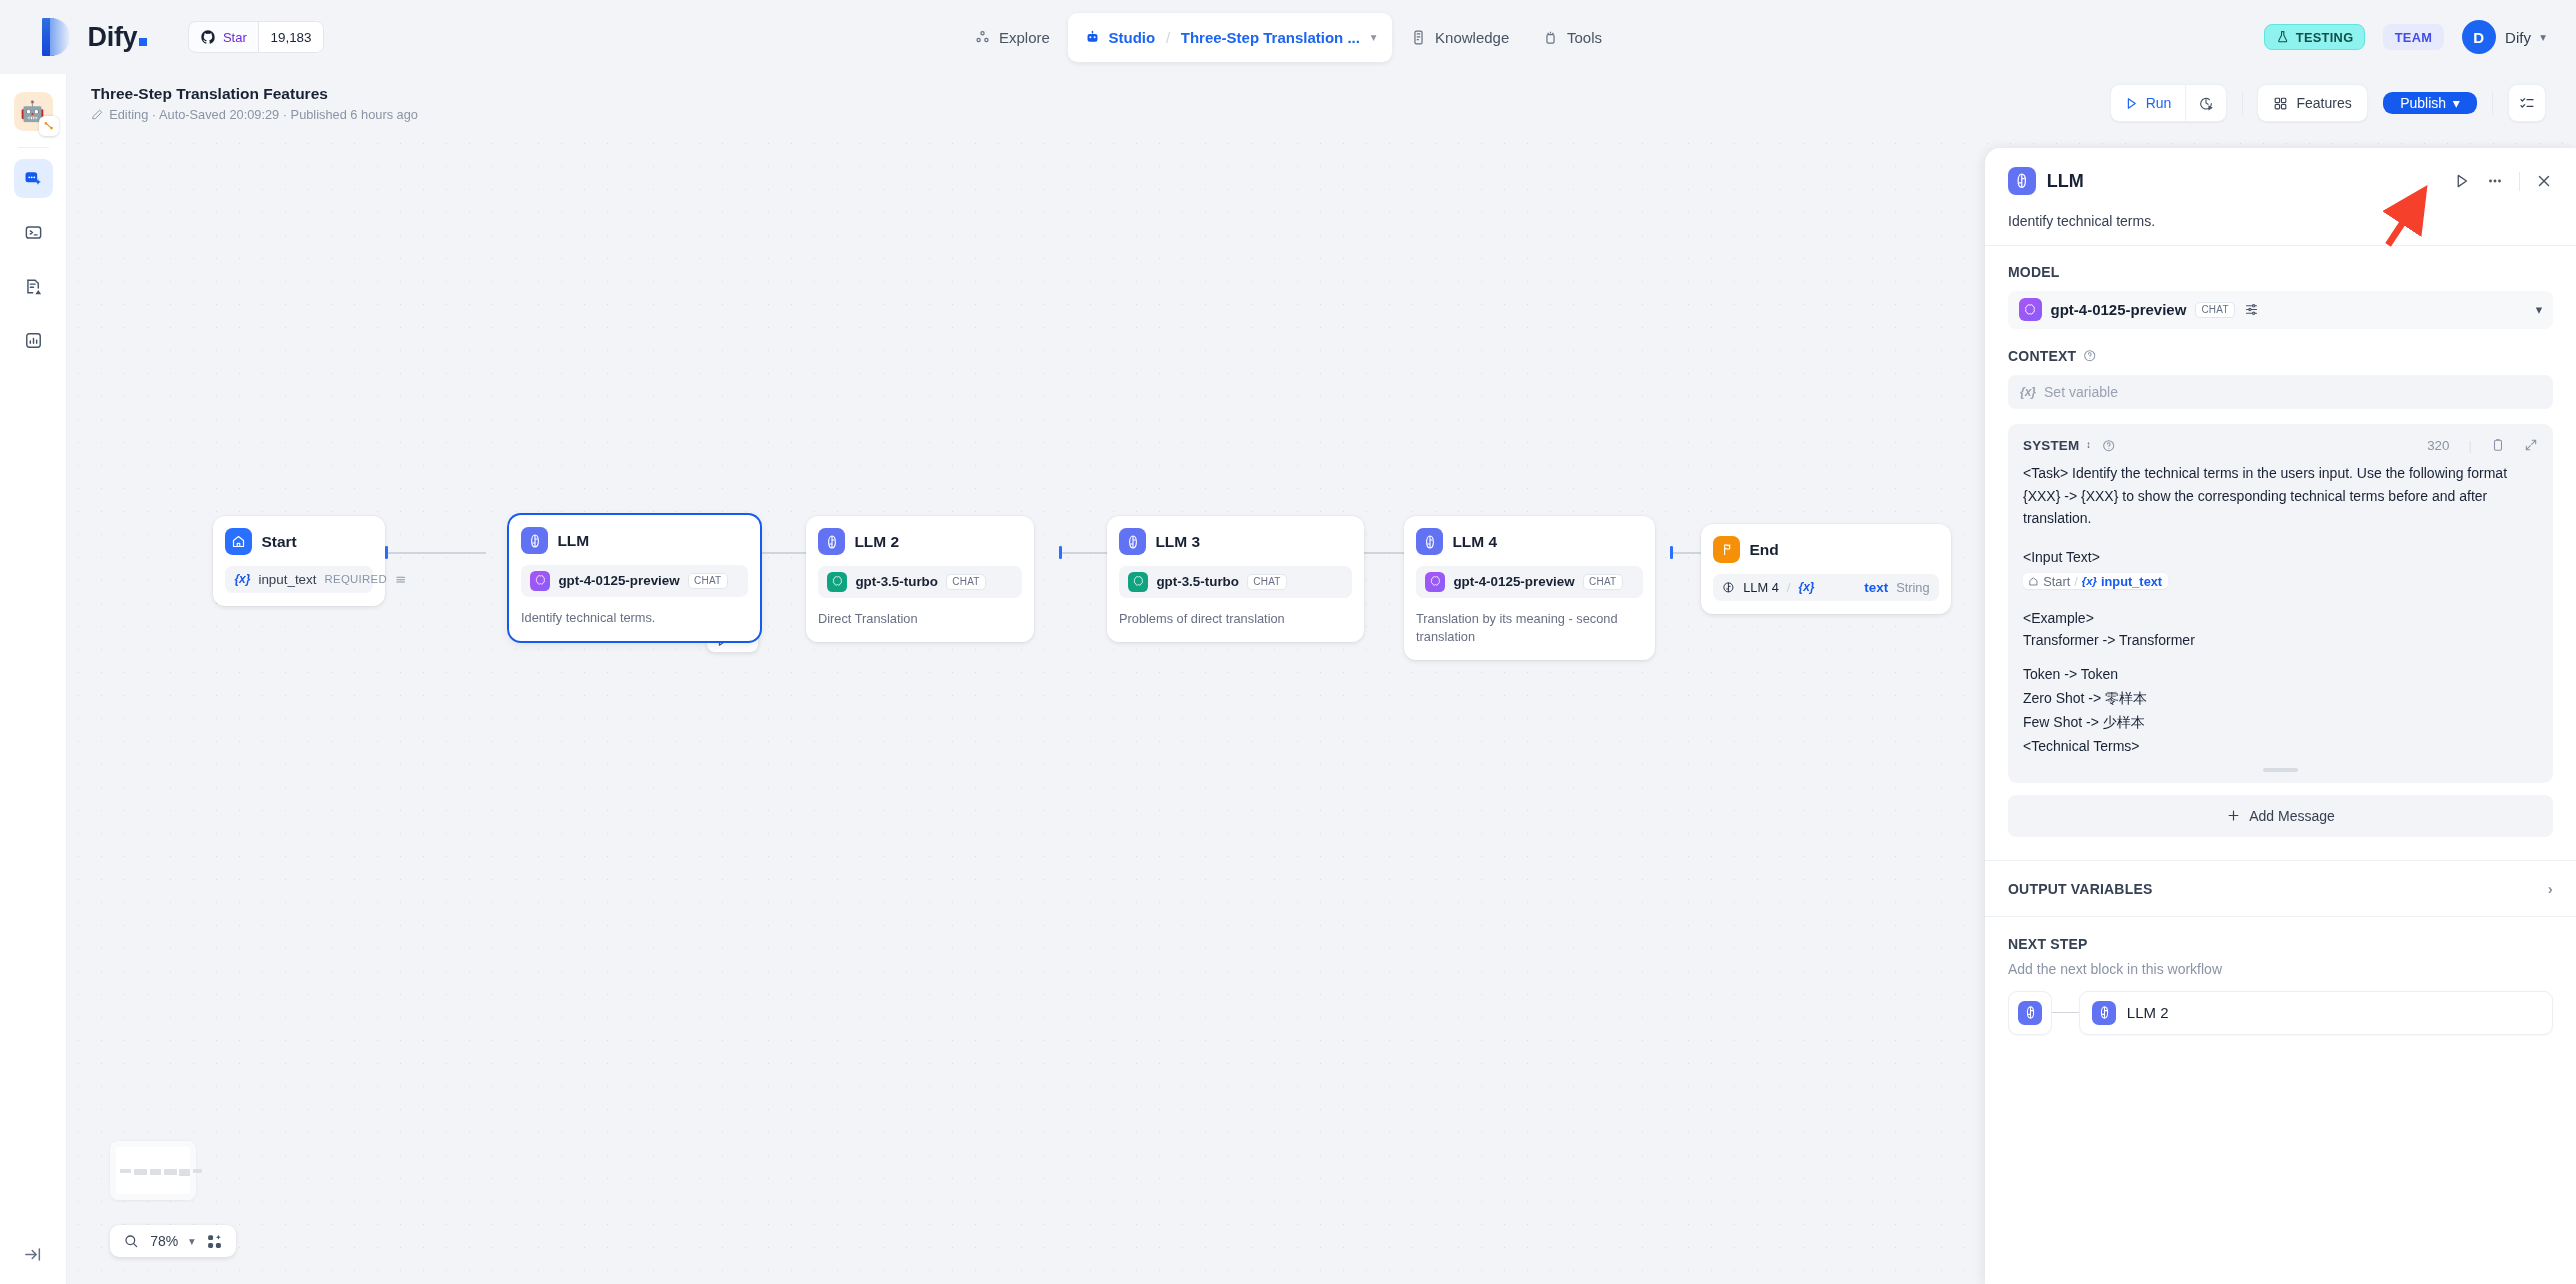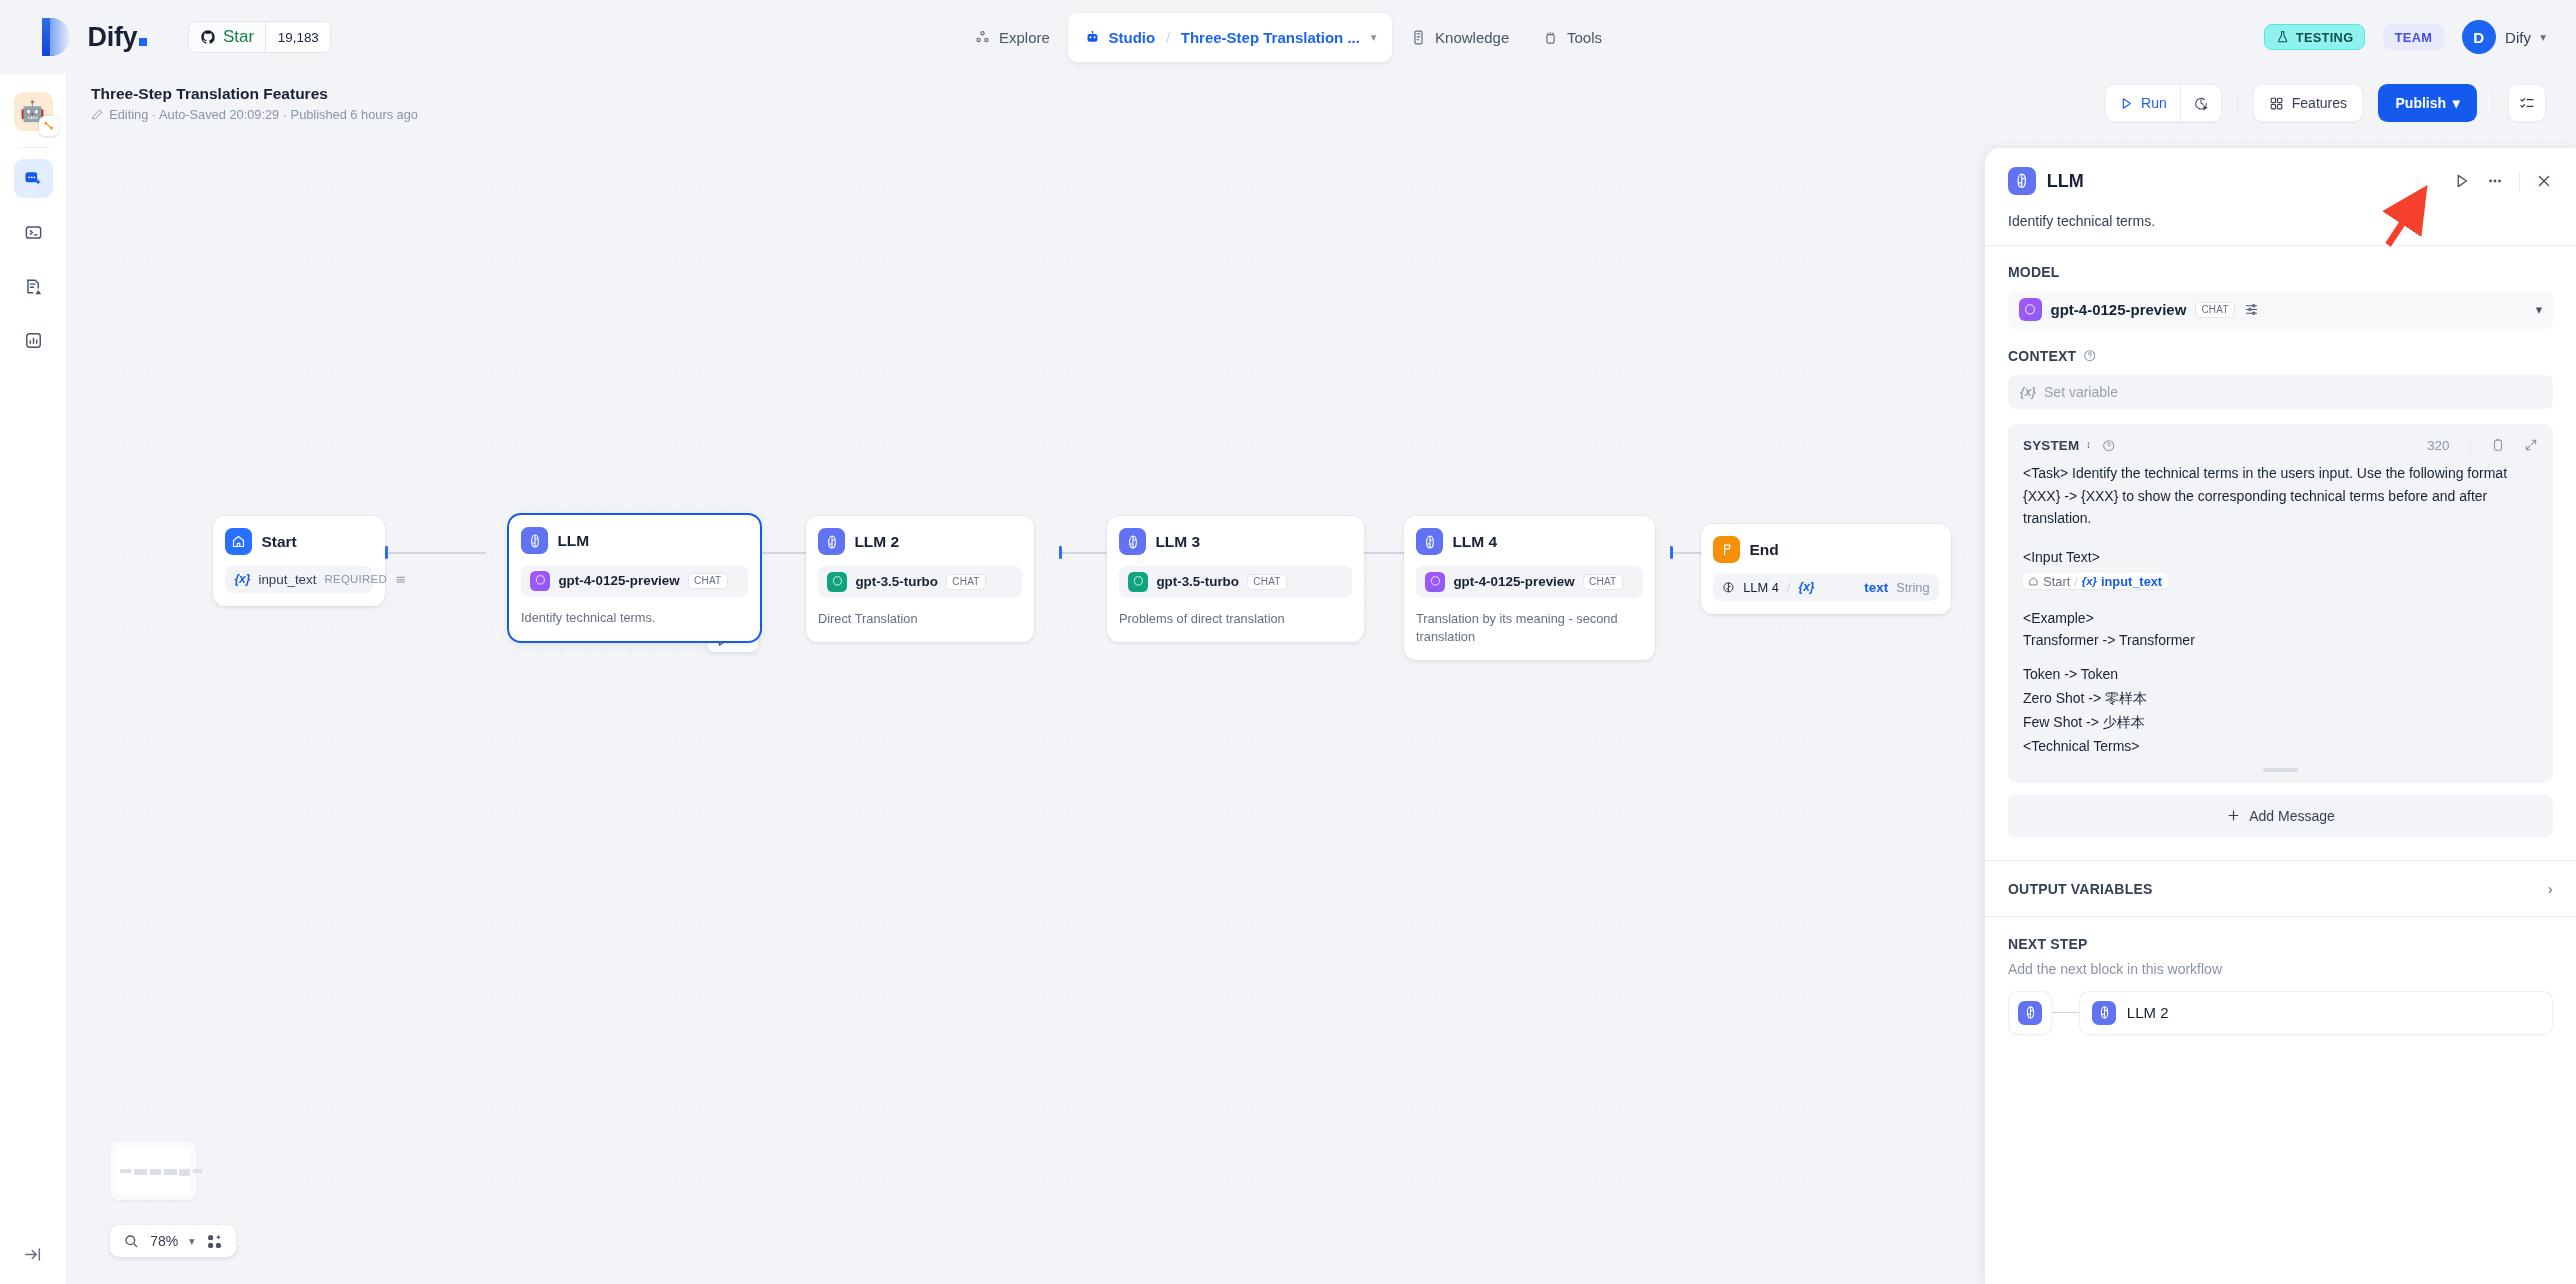--- a/index.html
+++ b/index.html
@@ -41,21 +41,21 @@
     display: inline-block; width: 8px; height: 8px; background: #1c64f2;
     margin-left: 2px; vertical-align: baseline;
   }
   .star-widget {
     display: flex; align-items: stretch; margin-left: 23px;
     border: 0.7px solid #e3e6ec; border-radius: 8px; overflow: hidden;
     background: #fbfcfd; height: 32px;
   }
   .star-widget .left {
     display: flex; align-items: center; gap: 6.7px; padding: 0 11.4px;
-    font-size: 17px; color: #15803d; font-weight: 400;
+    font-size: 13px; color: #6d28d9; font-weight: 400;
   }
   .star-widget .count {
     display: flex; align-items: center; padding: 0 11.4px;
     background: #ffffff; border-left: 0.7px solid #e3e6ec;
     font-size: 13.4px; color: #182234; font-weight: 500;
   }
 
   .nav-center {
     position: absolute; left: 50%; transform: translateX(-50%);
     display: flex; align-items: center; gap: 2.7px; height: 74px;
@@ -154,23 +154,23 @@
     display: flex; align-items: center; padding: 0 12px; height: 100%;
     border-left: 0.7px solid #eceff3; color: #495464; cursor: pointer;
   }
   .btn-features {
     display: flex; align-items: center; gap: 8px; height: 38px; padding: 0 15px;
     background: #fff; border: 0.7px solid #eceff3; border-radius: 9.4px;
     box-shadow: 0 0.7px 1.3px rgba(16,24,40,.05);
     font-size: 14px; color: #354052; cursor: pointer;
   }
   .btn-publish {
-    display: flex; align-items: center; gap: 6.7px; height: 38px; padding: 0 17.5px;
+    display: flex; align-items: center; gap: 6.7px; height: 22px; padding: 0 17.5px;
     background: #155aef; border-radius: 9.4px; color: #fff;
-    font-size: 14px; font-weight: 700; cursor: pointer;
+    font-size: 14px; font-weight: 400; cursor: pointer;
   }
   .btn-square {
     width: 38px; height: 38px; background: #fff; border: 0.7px solid #eceff3;
     border-radius: 9.4px; box-shadow: 0 0.7px 1.3px rgba(16,24,40,.05);
     display: flex; align-items: center; justify-content: center;
     color: #354052; cursor: pointer;
   }
   .v-sep { width: 0.7px; height: 23px; background: #e5e8ee; }
 
   

